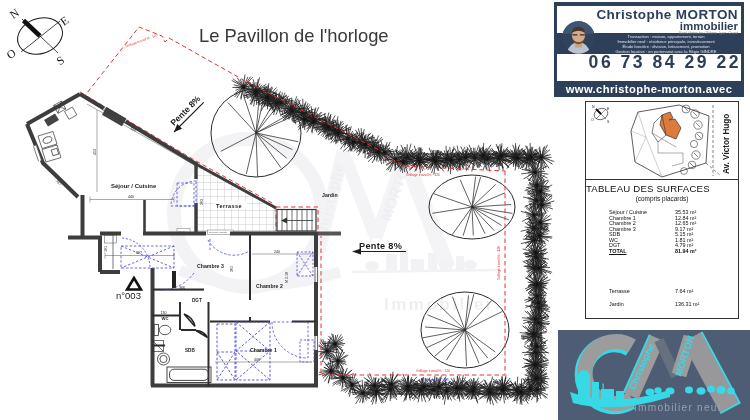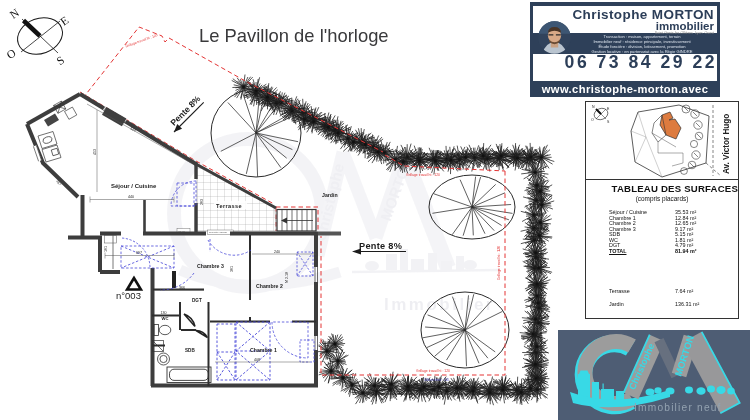--- a/index.html
+++ b/index.html
@@ -522,21 +522,21 @@
     <path d="M8 -3.4 L0 0 L8 3.4 Z" fill="#1c1c1c"></path>
   </g>
 
   <g>
     <text x="359" y="249" font-size="9.2" font-weight="bold" fill="#1c1c1c" letter-spacing="0.3">Pente 8%</text>
     <path d="M356 251.5 H406" stroke="#1c1c1c" stroke-width="1.1"></path>
     <path d="M361 248.4 L352 251.5 L361 254.6 Z" fill="#1c1c1c"></path>
   </g>
 </svg>
 
-<div class="abs" style="left:530px;top:2px;width:190px;height:95px;background:#2e4059;">
+<div class="abs" style="left:554px;top:2px;width:190px;height:95px;background:#2e4059;">
 
   <div class="abs" style="left:3px;top:4px;width:184px;height:27px;background:#fff;"></div>
   <div class="abs" style="left:3px;top:4px;width:181px;text-align:right;color:#2c3e58;">
     <div style="font-size:13.5px;font-weight:bold;letter-spacing:0.4px;line-height:13px;margin-top:2px;">Christophe MORTON</div>
     <div style="font-size:11.5px;font-weight:bold;line-height:10px;">immobilier</div>
     <div style="font-size:3.6px;color:#888;line-height:4px;">Saint-Genis-les-Ollières &nbsp;Lyon&nbsp; Ouest</div>
   </div>
 
   <div class="abs" style="left:42px;top:31.5px;width:140px;text-align:center;color:#dde4ee;font-size:4.1px;line-height:5.1px;">
     Transaction : maison, appartement, terrain<br>
@@ -604,21 +604,21 @@
   </g>
 
   <path d="M127 3 V74 M120 61 L135 74" stroke="#333" stroke-width="0.6" stroke-dasharray="3 2" fill="none"></path>
 
   <text x="143" y="72" font-size="8.2" font-weight="bold" fill="#222" transform="rotate(-90 143 72)">Av. Victor Hugo</text>
 </svg>
 </div>
 
 <div class="abs" style="left:585px;top:179px;width:152px;height:138px;background:#fff;border:1px solid #333;color:#111;">
 
-  <div style="text-align:right;font-size:9.6px;font-weight:bold;margin-top:3px;letter-spacing:0.2px;">TABLEAU DES SURFACES</div>
+  <div style="text-align:left;font-size:9.6px;font-weight:normal;margin-top:3px;letter-spacing:0.2px;">TABLEAU DES SURFACES</div>
   <div style="text-align:center;font-size:6.4px;margin-top:1px;">(compris placards)</div>
 
   <div class="abs" style="left:23px;top:30px;font-size:5.4px;line-height:5.55px;width:120px;">
     <div>Séjour / Cuisine<span class="abs" style="left:66px;">35.53 m²</span></div>
     <div>Chambre 1<span class="abs" style="left:66px;">12.84 m²</span></div>
     <div>Chambre 2<span class="abs" style="left:66px;">12.65 m²</span></div>
     <div>Chambre 3<span class="abs" style="left:66px;">9.17 m²</span></div>
     <div>SDB<span class="abs" style="left:66px;">5.15 m²</span></div>
     <div>WC<span class="abs" style="left:66px;">1.81 m²</span></div>
     <div>DGT<span class="abs" style="left:66px;">4.79 m²</span></div>

